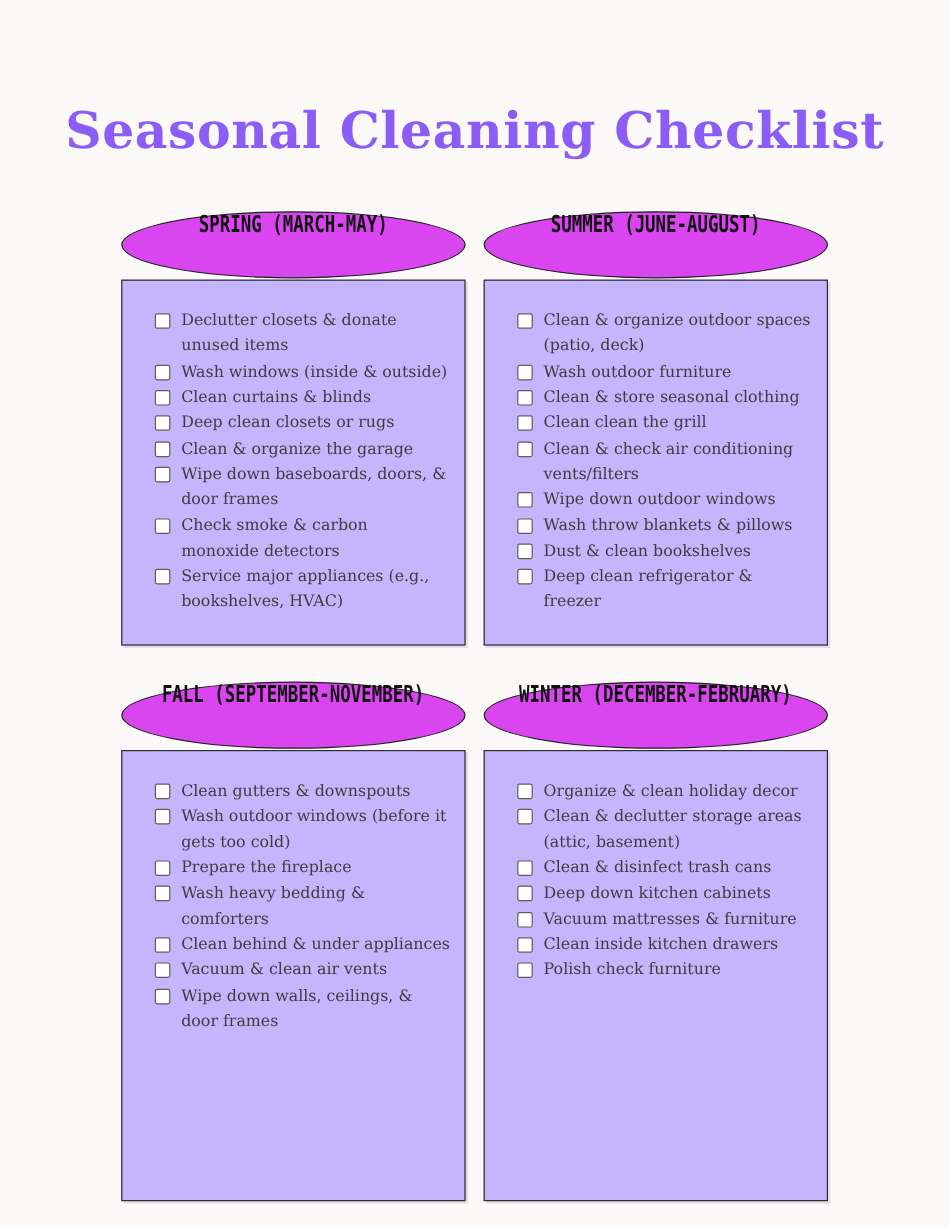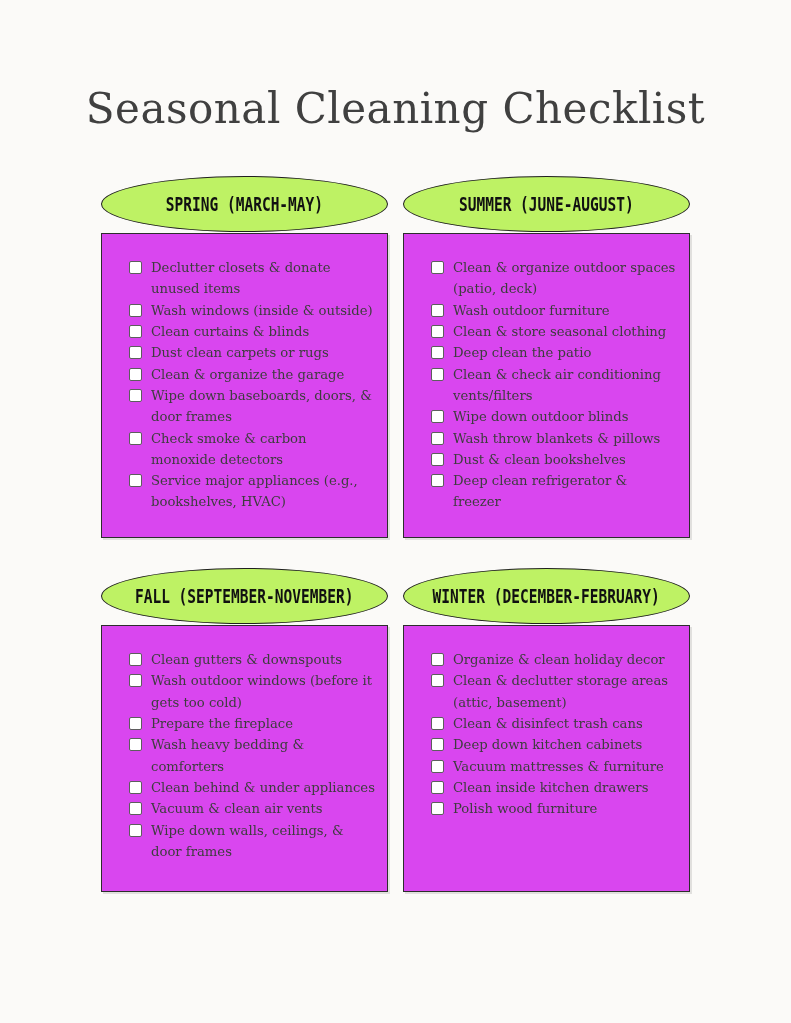--- a/index.html
+++ b/index.html
@@ -12,63 +12,63 @@
   .page {
     position: relative;
     width: 791px; height: 1023px;
     background: #fbfaf8;
   }
   .page-title {
     margin-top: 86px;
     text-align: center;
     font-family: "DejaVu Serif", serif;
     font-size: 42px;
-    font-weight: 400;
+    font-weight: 700;
     letter-spacing: 0.5px;
-    color: #404040;
+    color: #8b5cf6;
     line-height: 1.1;
   }
   .grid {
     width: 589px;
     margin: 44px auto 0 auto;
     display: grid;
     grid-template-columns: 287px 287px;
     column-gap: 15px;
     row-gap: 30px;
   }
   .panel { width: 287px; }
   .ellipse {
     width: 287px; height: 56px;
     border: 1.5px solid #1f1f1f;
     border-radius: 50%;
-    background: #bef264;
+    background: #d946ef;
     display: flex;
-    align-items: center;
+    align-items: flex-start;
     justify-content: center;
   }
   .header-text {
     display: inline-block;
     font-family: "DejaVu Sans Mono", "Liberation Mono", monospace;
     font-weight: 700;
     font-size: 16.5px;
     letter-spacing: 0px;
     color: #111111;
     transform: scale(0.88, 1.18);
     white-space: nowrap;
   }
   .box {
     margin-top: 1px;
     width: 287px;
-    background: #d946ef;
+    background: #c4b5fd;
     border: 1.3px solid #2d2d2d;
     box-shadow: 2px 2px 0 rgba(0,0,0,0.10);
     padding: 23px 12px 0 27px;
   }
   .panel:nth-child(-n+2) .box { height: 305px; }
-  .panel:nth-child(n+3) .box { height: 267px; }
+  .panel:nth-child(n+3) .box { height: 376px; }
   ul.items { list-style: none; }
   li.item {
     display: flex;
     align-items: flex-start;
   }
   .checkbox {
     flex: 0 0 auto;
     width: 13px; height: 13px;
     border: 1.4px solid #5d5d5d;
     border-radius: 2px;
@@ -106,21 +106,21 @@
             <li class="item">
               <span class="checkbox" role="checkbox" aria-checked="false"></span>
               <span class="label">Wash windows (inside &amp; outside)</span>
             </li>
             <li class="item">
               <span class="checkbox" role="checkbox" aria-checked="false"></span>
               <span class="label">Clean curtains &amp; blinds</span>
             </li>
             <li class="item">
               <span class="checkbox" role="checkbox" aria-checked="false"></span>
-              <span class="label">Dust clean carpets or rugs</span>
+              <span class="label">Deep clean closets or rugs</span>
             </li>
             <li class="item">
               <span class="checkbox" role="checkbox" aria-checked="false"></span>
               <span class="label">Clean &amp; organize the garage</span>
             </li>
             <li class="item">
               <span class="checkbox" role="checkbox" aria-checked="false"></span>
               <span class="label">Wipe down baseboards, doors, &amp; door frames</span>
             </li>
             <li class="item">
@@ -148,29 +148,29 @@
             <li class="item">
               <span class="checkbox" role="checkbox" aria-checked="false"></span>
               <span class="label">Wash outdoor furniture</span>
             </li>
             <li class="item">
               <span class="checkbox" role="checkbox" aria-checked="false"></span>
               <span class="label">Clean &amp; store seasonal clothing</span>
             </li>
             <li class="item">
               <span class="checkbox" role="checkbox" aria-checked="false"></span>
-              <span class="label">Deep clean the patio</span>
+              <span class="label">Clean clean the grill</span>
             </li>
             <li class="item">
               <span class="checkbox" role="checkbox" aria-checked="false"></span>
               <span class="label">Clean &amp; check air conditioning vents/filters</span>
             </li>
             <li class="item">
               <span class="checkbox" role="checkbox" aria-checked="false"></span>
-              <span class="label">Wipe down outdoor blinds</span>
+              <span class="label">Wipe down outdoor windows</span>
             </li>
             <li class="item">
               <span class="checkbox" role="checkbox" aria-checked="false"></span>
               <span class="label">Wash throw blankets &amp; pillows</span>
             </li>
             <li class="item">
               <span class="checkbox" role="checkbox" aria-checked="false"></span>
               <span class="label">Dust &amp; clean bookshelves</span>
             </li>
             <li class="item">
@@ -244,20 +244,20 @@
             <li class="item">
               <span class="checkbox" role="checkbox" aria-checked="false"></span>
               <span class="label">Vacuum mattresses &amp; furniture</span>
             </li>
             <li class="item">
               <span class="checkbox" role="checkbox" aria-checked="false"></span>
               <span class="label">Clean inside kitchen drawers</span>
             </li>
             <li class="item">
               <span class="checkbox" role="checkbox" aria-checked="false"></span>
-              <span class="label">Polish wood furniture</span>
+              <span class="label">Polish check furniture</span>
             </li>
           </ul>
       </div>
     </section>
 
   </div>
 </div>
 
 </body></html>

